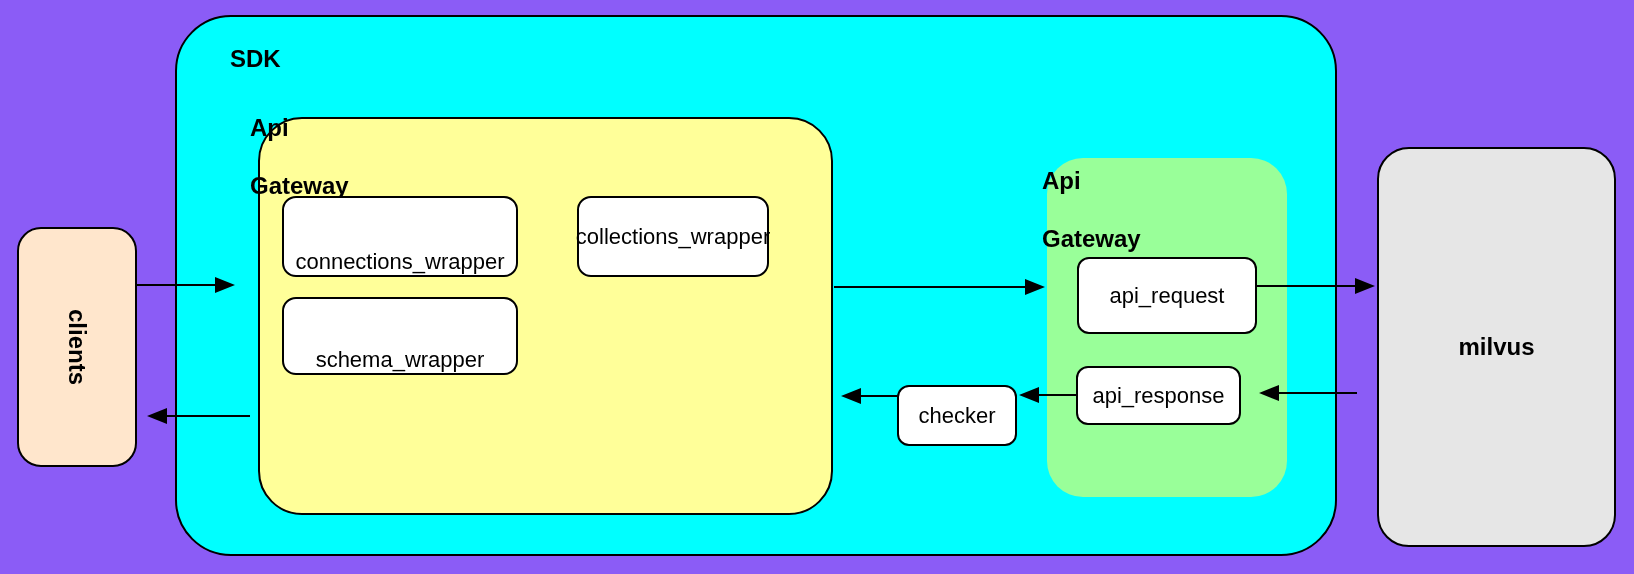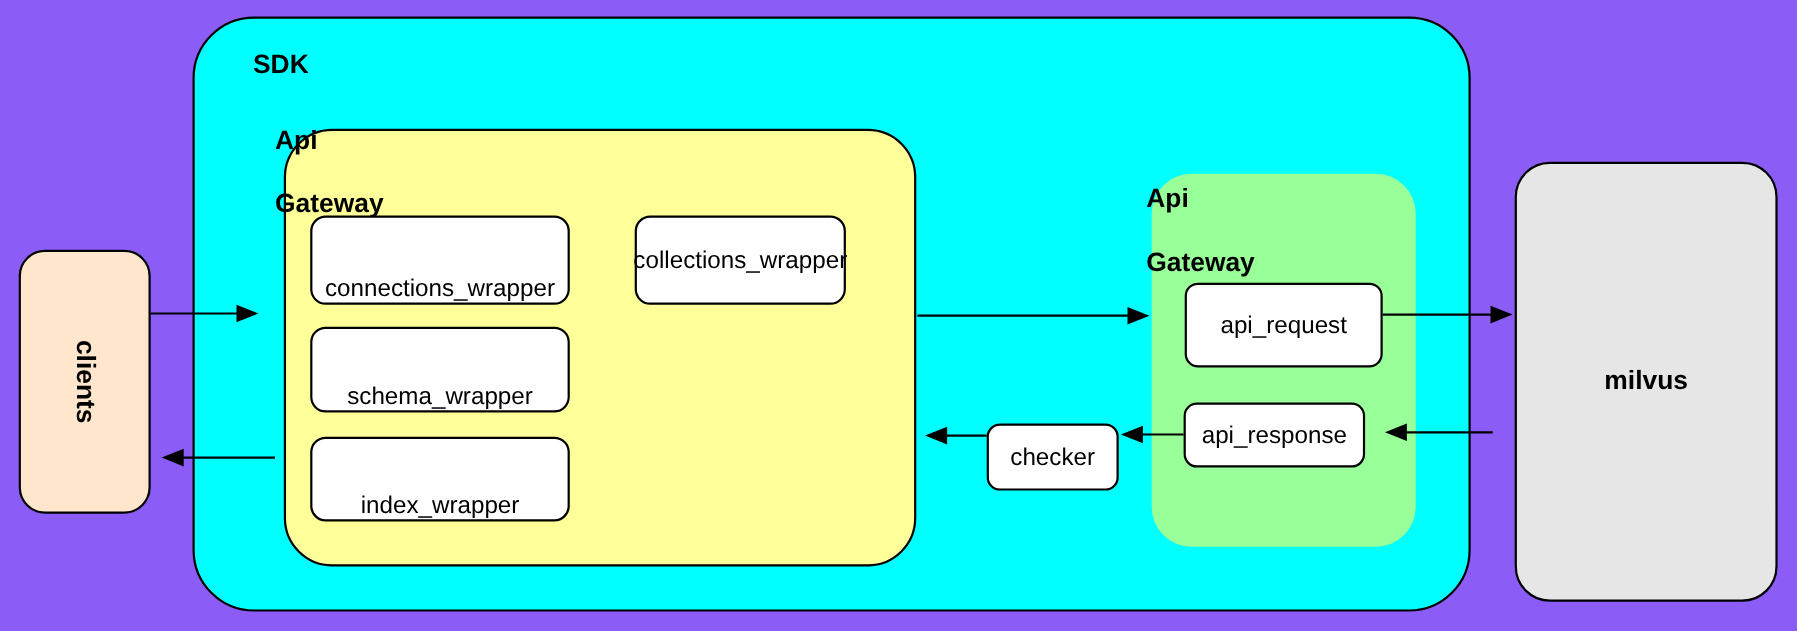--- a/index.html
+++ b/index.html
@@ -139,23 +139,20 @@
 
   <div class="node bordered center-label module mod-col1 mod-row1">
     <span class="module-text">connections_wrapper</span>
   </div>
   <div class="node bordered center-label module mod-col2 mod-row1">
     <span class="module-text">collections_wrapper</span>
   </div>
   <div class="node bordered center-label module mod-col1 mod-row2">
     <span class="module-text">schema_wrapper</span>
   </div>
-  <div class="node bordered center-label module mod-col1 mod-row3">
-    <span class="module-text">index_wrapper</span>
-  </div>
 
   <div class="node api-gateway"></div>
   <div class="container-title api-gateway-title"><span>Api</span><br>
   <span>Gateway</span></div>
 
   <div class="node bordered center-label gateway-box api-request">
     <span class="module-text">api_request</span>
   </div>
   <div class="node bordered center-label gateway-box api-response">
     <span class="module-text">api_response</span>

